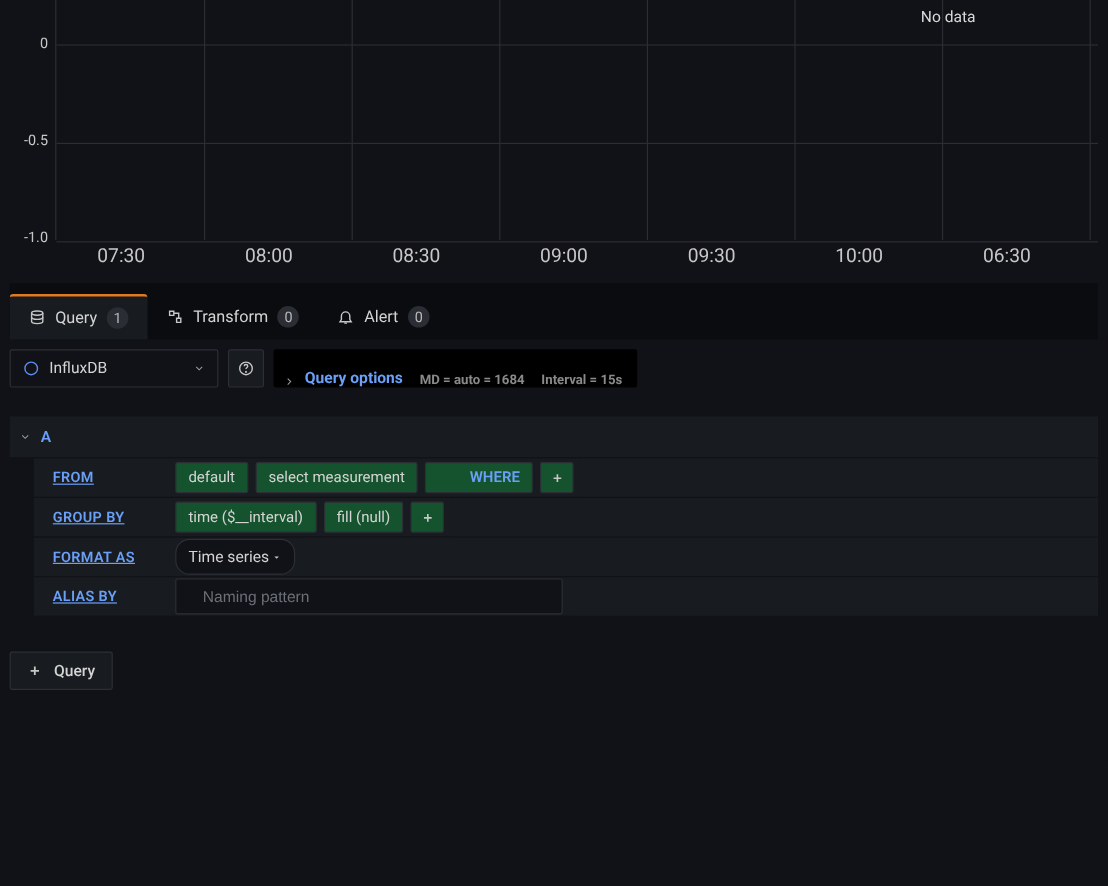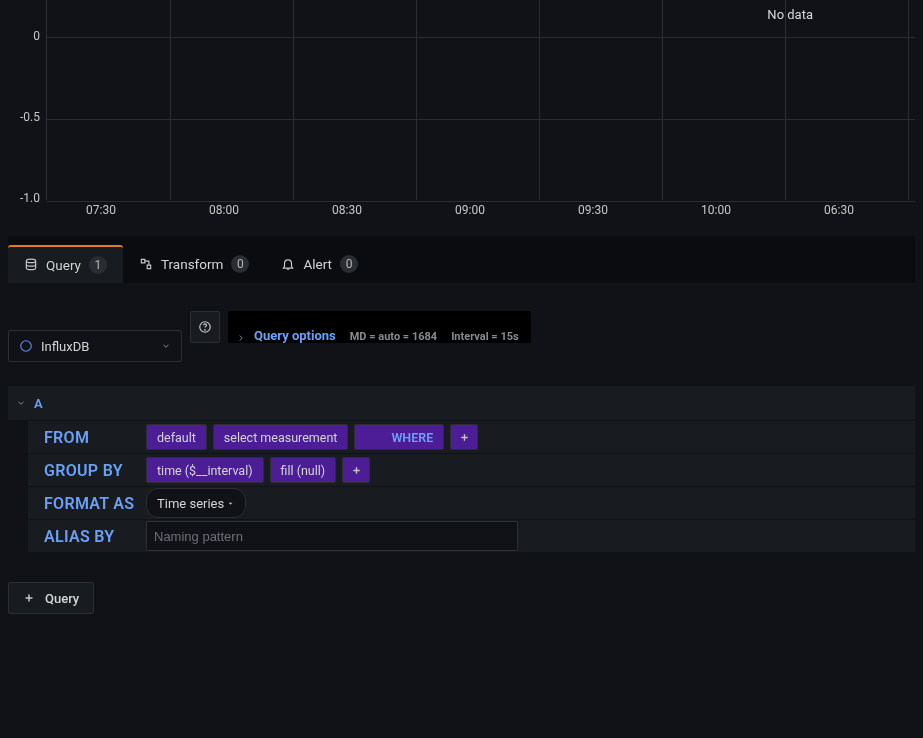--- a/index.html
+++ b/index.html
@@ -43,21 +43,21 @@
     width: 40px;
     text-align: right;
     color: #c7c7c7;
     font-size: 12px;
     transform: translateY(-50%);
   }
   .xlabel {
     position: absolute;
     top: 203px;
     color: #c7c7c7;
-    font-size: 12px;
+    font-size: 16px;
     transform: translateX(-50%);
   }
   .no-data {
     position: absolute;
     top: 7px;
     right: 110px;
     color: #d8d8d8;
     font-size: 13px;
   }
 
@@ -113,21 +113,20 @@
     align-items: center;
     gap: 8px;
     height: 32px;
     padding: 0 10px;
     background: #111217;
     border: 1px solid #2c2f36;
     border-radius: 2px;
     min-width: 174px;
     color: #d4d4d4;
     cursor: pointer;
-    margin-top: 39px;
   }
   .ds-select .chev { margin-left: auto; }
   .help-btn {
     width: 30px;
     height: 32px;
     display: flex;
     align-items: center;
     justify-content: center;
     background: #181b1f;
     border: 1px solid #2c2f36;
@@ -173,35 +172,36 @@
     align-items: center;
     height: 32px;
     gap: 6px;
     background: #181b1f;
     margin-top: 1px;
   }
   .edrow .kw {
     width: 112px;
     padding-left: 16px;
     color: #6aa0f8;
-    font-size: 16px;
+    font-size: 12px;
     font-weight: 600;
     letter-spacing: .3px;
+    text-decoration: underline;
   }
   .edrow .filler {
     flex: 1;
     height: 32px;
     background: #181b1f;
   }
   .seg {
     height: 26px;
     padding: 0 10px;
     display: inline-flex;
     align-items: center;
-    background: #4c1d95;
+    background: #14532d;
     border: 1px solid #2c2f36;
     border-radius: 2px;
     color: #d4d4d4;
     font-size: 12.5px;
     cursor: pointer;
   }
   .seg.keyword { color: #6aa0f8; font-weight: 600; padding-left: 36px; }
   .seg.plus { width: 28px; justify-content: center; padding:0; }
 
   .format-select {
@@ -213,26 +213,26 @@
     border-radius: 12px;
     color: #d4d4d4;
     display: flex;
     align-items: center;
     justify-content: space-between;
     cursor: pointer;
     font-size: 13px;
   }
   .alias-input {
     height: 30px;
-    width: 372px;
+    width: 323px;
     background: #111217;
     border: 1px solid #2c2f36;
     border-radius: 2px;
     color: #3b82f6;
-    padding: 0 7px;
+    padding: 0 22px;
     font-size: 13px;
   }
   .alias-input::placeholder { color: #6b6f76; }
 
   
   .add-query {
     display: inline-flex;
     align-items: center;
     gap: 10px;
     height: 32px;

